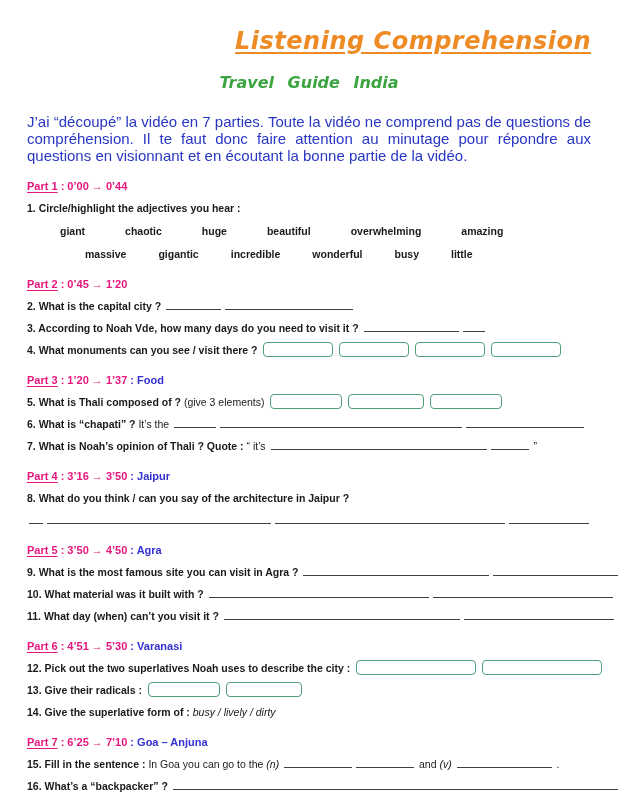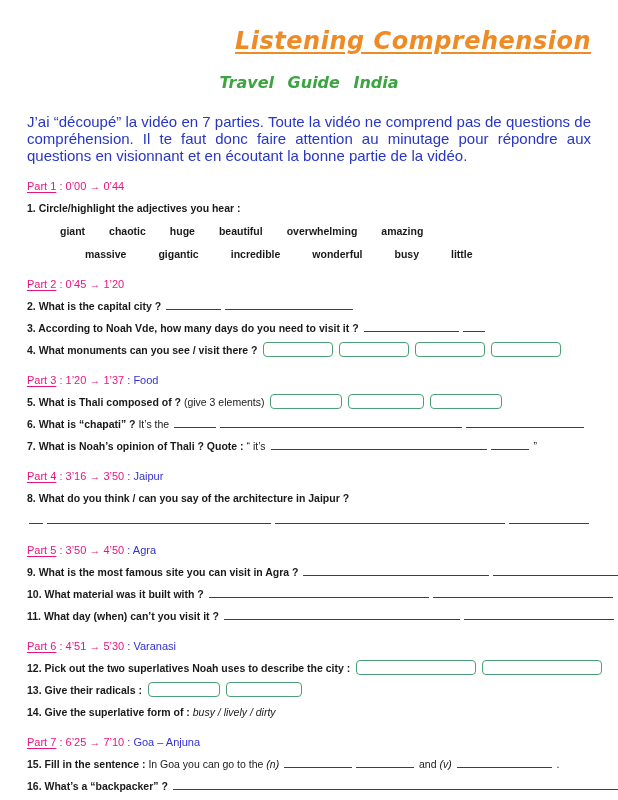--- a/index.html
+++ b/index.html
@@ -21,21 +21,21 @@
   .subtitle{
     text-align:center;font-family:"DejaVu Sans",sans-serif;
     font-style:italic;font-weight:bold;font-size:16px;word-spacing:8px;
     color:var(--green);margin-top:18px;
   }
   .intro{
     margin-top:21px;color:var(--blue);font-size:15px;line-height:17px;
     text-align:justify;
   }
   .section{margin-top:15px;}
-  .part-heading{font-size:11px;font-weight:normal;color:var(--pink);line-height:15px;margin-bottom:3px;}
+  .part-heading{font-size:11px;font-weight:bold;color:var(--pink);line-height:15px;margin-bottom:3px;}
   .part-label{text-decoration:underline;text-underline-offset:2px;}
   .part-topic{color:var(--tblue);}
   .qline{font-size:10.5px;font-weight:bold;line-height:16px;margin:6px 0;white-space:nowrap;}
   .seg-b{font-weight:bold;}
   .seg-r{font-weight:normal;}
   .seg-i{font-weight:normal;font-style:italic;}
   .blank{
     display:inline-block;height:10px;margin:0 2px;
     border-bottom:1px solid #3f3f3f;
   }
@@ -49,21 +49,21 @@
 <body>
 
 <div class="page">
   <div class="title">Listening Comprehension</div>
   <div class="subtitle">Travel  Guide  India</div>
   <div class="intro">J’ai “découpé” la vidéo en 7 parties. Toute la vidéo ne comprend pas de questions de compréhension. Il te faut donc faire attention au minutage pour répondre aux questions en visionnant et en écoutant la bonne partie de la vidéo.</div>
   <div id="sections">
       <div class="section">
         <div class="part-heading"><span class="part-label">Part 1</span><span class="part-time"> : 0’00 → 0’44</span></div>
         <div class="qline"><span class="seg-b">1. Circle/highlight the adjectives you hear :</span></div>
-        <div class="wordrow" style="margin-left: 33px; column-gap: 24px;">
+        <div class="wordrow" style="margin-left: 33px; column-gap: 40px;">
           <span class="word">giant</span>
           <span class="word">chaotic</span>
           <span class="word">huge</span>
           <span class="word">beautiful</span>
           <span class="word">overwhelming</span>
           <span class="word">amazing</span>
         </div>
         <div class="wordrow" style="margin-left: 58px; column-gap: 32px;">
           <span class="word">massive</span>
           <span class="word">gigantic</span>

